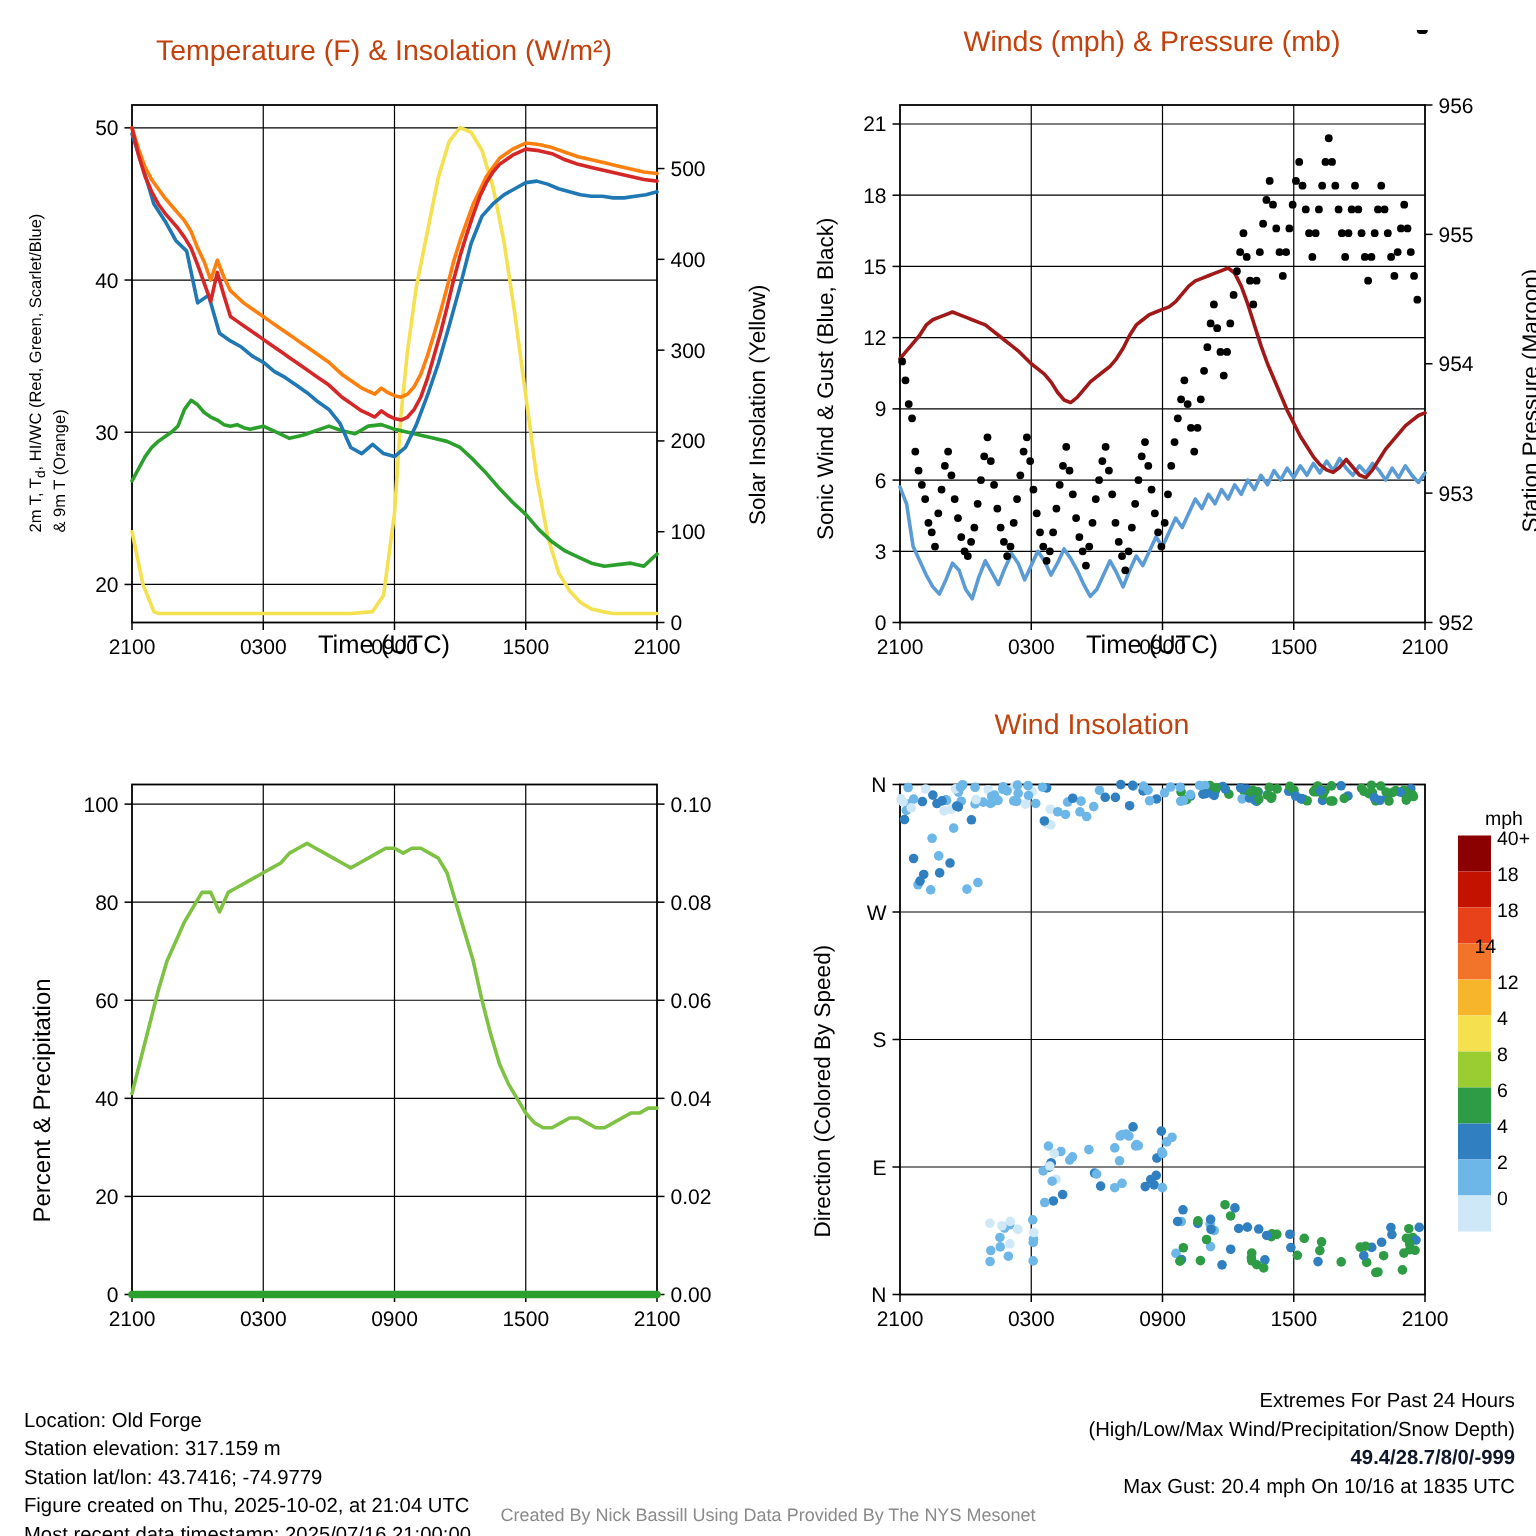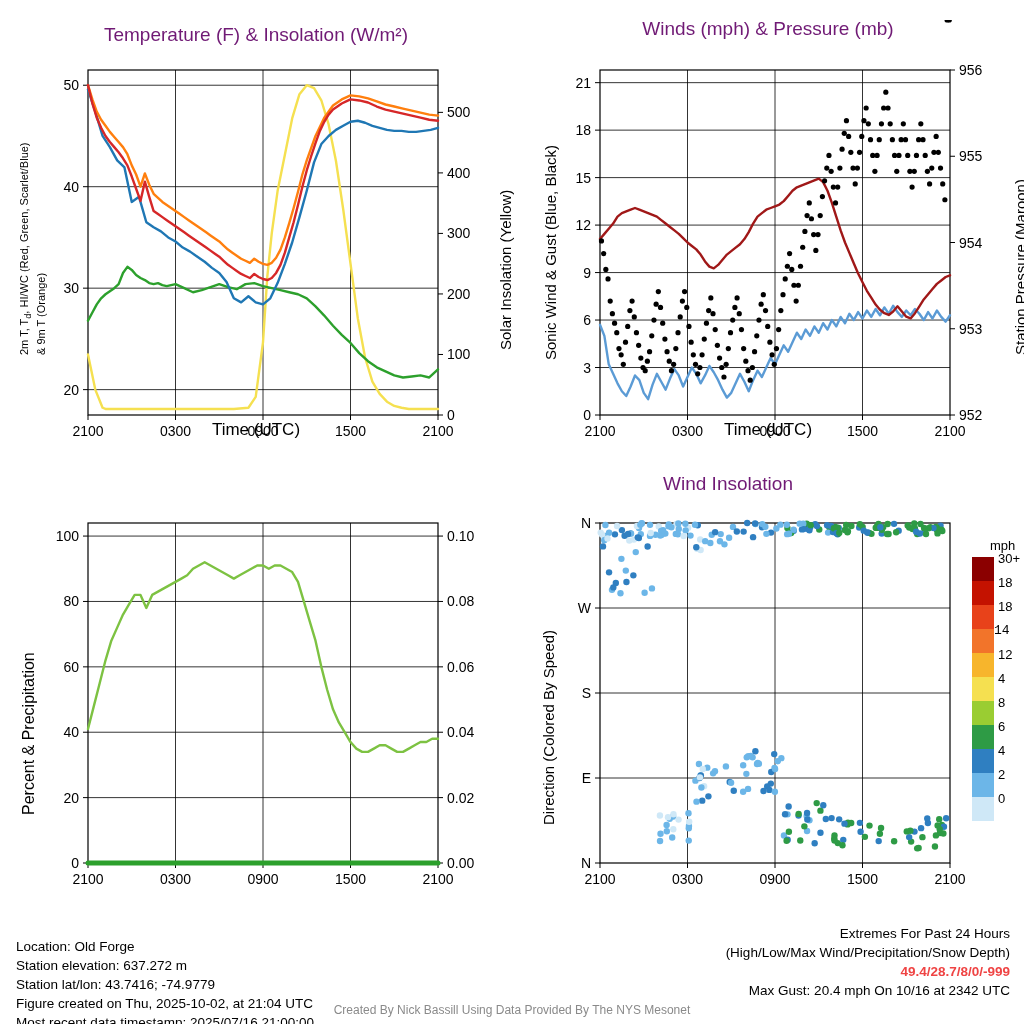--- a/index.html
+++ b/index.html
@@ -1,25 +1,25 @@
 <!DOCTYPE html>
 <html><head>
 <meta charset="utf-8">
 <style>
   html,body{margin:0;padding:0;}
   body{width:1024px;height:1024px;background:#ffffff;font-family:"Liberation Sans",sans-serif;color:#000;position:relative;overflow:hidden;}
   .panel{position:absolute;}
-  .ptitle{position:absolute;text-align:center;font-size:19px;color:#701a75;}
+  .ptitle{position:absolute;text-align:center;font-size:19px;color:#c2410c;}
   .axis-label{position:absolute;font-size:15px;}
   .vlabel{position:absolute;transform-origin:0 0;white-space:nowrap;}
   svg{display:block;}
   .footer{position:absolute;font-size:13.5px;line-height:19px;}
   .footer-right{position:absolute;font-size:13.5px;line-height:19px;text-align:right;}
   .credit{position:absolute;width:100%;text-align:center;font-size:12px;color:#8a8a8a;}
-  .red{color:#ef4444;font-weight:bold;}
+  .red{color:#0f172a;font-weight:bold;}
   .legend-label{position:absolute;font-size:13px;}
 </style>
 </head>
 <body>
 
 <div class="panel" style="left:0;top:0;width:512px;height:450px;">
   <div class="ptitle" style="left:0;top:24px;width:512px;">Temperature (F) &amp; Insolation (W/m²)</div>
   <svg id="svg-temp" width="512" height="430" style="position:absolute;left:0;top:20px;">
       <line x1="88" y1="395" x2="88" y2="400" stroke="#000" stroke-width="1"></line>
       <text x="88" y="416" text-anchor="middle" font-size="14" font-family="Liberation Sans, sans-serif" fill="#000">2100</text>
@@ -670,53 +670,53 @@
       <circle cx="274.60206803428105" cy="365.81985945018516" r="3.2" fill="#2e9b45"></circle>
       <circle cx="368.35433901490387" cy="52.18431385025269" r="3.2" fill="#2f7fc1"></circle>
       <circle cx="268.38343532494434" cy="49.66141059909086" r="3.2" fill="#6cb6e8"></circle>
       <circle cx="308.46833961292555" cy="357.82395357030214" r="3.2" fill="#2f7fc1"></circle>
     </svg>
   <div class="vlabel" style="left:28px;top:370px;transform:rotate(-90deg);font-size:15px;">Direction (Colored By Speed)</div>
   <div id="wd-legend" style="position:absolute;left:460px;top:85px;">
       <div class="legend-label" style="position: relative; left: 18px; top: -2px; font-size: 13px;">mph</div>
       <div style="position: relative; margin-top: 2px; height: 264px;">
         <div style="position: absolute; left: 0px; top: 0px; width: 22px; height: 24px; background: rgb(139, 0, 0);"></div>
-        <div style="position: absolute; left: 26px; top: -6px; font-size: 13px;">30+</div>
+        <div style="position: absolute; left: 26px; top: -6px; font-size: 13px;">40+</div>
         <div style="position: absolute; left: 0px; top: 24px; width: 22px; height: 24px; background: rgb(196, 18, 0);"></div>
         <div style="position: absolute; left: 26px; top: 18px; font-size: 13px;">18</div>
         <div style="position: absolute; left: 0px; top: 48px; width: 22px; height: 24px; background: rgb(232, 66, 26);"></div>
         <div style="position: absolute; left: 26px; top: 42px; font-size: 13px;">18</div>
         <div style="position: absolute; left: 0px; top: 72px; width: 22px; height: 24px; background: rgb(242, 116, 42);"></div>
-        <div style="position: absolute; left: 22px; top: 66px; font-size: 13px; font-family: Liberation Mono, monospace;">14</div>
+        <div style="position: absolute; left: 11px; top: 66px; font-size: 13px;">14</div>
         <div style="position: absolute; left: 0px; top: 96px; width: 22px; height: 24px; background: rgb(247, 181, 44);"></div>
         <div style="position: absolute; left: 26px; top: 90px; font-size: 13px;">12</div>
         <div style="position: absolute; left: 0px; top: 120px; width: 22px; height: 24px; background: rgb(245, 224, 80);"></div>
         <div style="position: absolute; left: 26px; top: 114px; font-size: 13px;">4</div>
         <div style="position: absolute; left: 0px; top: 144px; width: 22px; height: 24px; background: rgb(154, 205, 50);"></div>
         <div style="position: absolute; left: 26px; top: 138px; font-size: 13px;">8</div>
         <div style="position: absolute; left: 0px; top: 168px; width: 22px; height: 24px; background: rgb(46, 155, 69);"></div>
         <div style="position: absolute; left: 26px; top: 162px; font-size: 13px;">6</div>
         <div style="position: absolute; left: 0px; top: 192px; width: 22px; height: 24px; background: rgb(47, 127, 193);"></div>
         <div style="position: absolute; left: 26px; top: 186px; font-size: 13px;">4</div>
         <div style="position: absolute; left: 0px; top: 216px; width: 22px; height: 24px; background: rgb(108, 182, 232);"></div>
         <div style="position: absolute; left: 26px; top: 210px; font-size: 13px;">2</div>
         <div style="position: absolute; left: 0px; top: 240px; width: 22px; height: 24px; background: rgb(207, 232, 247);"></div>
         <div style="position: absolute; left: 26px; top: 234px; font-size: 13px;">0</div>
       </div>
     </div>
 </div>
 
 <div class="footer" style="left:16px;top:937px;">
   <div>Location: Old Forge</div>
-  <div>Station elevation: 637.272 m</div>
+  <div>Station elevation: 317.159 m</div>
   <div>Station lat/lon: 43.7416; -74.9779</div>
   <div>Figure created on Thu, 2025-10-02, at 21:04 UTC</div>
   <div>Most recent data timestamp: 2025/07/16 21:00:00</div>
 </div>
 
 <div class="footer-right" style="right:14px;top:924px;width:520px;">
   <div>Extremes For Past 24 Hours</div>
   <div>(High/Low/Max Wind/Precipitation/Snow Depth)</div>
   <div class="red">49.4/28.7/8/0/-999</div>
-  <div>Max Gust: 20.4 mph On 10/16 at 2342 UTC</div>
+  <div>Max Gust: 20.4 mph On 10/16 at 1835 UTC</div>
 </div>
 
 <div class="credit" style="left:0;top:1003px;">Created By Nick Bassill Using Data Provided By The NYS Mesonet</div>
 
 </body></html>

